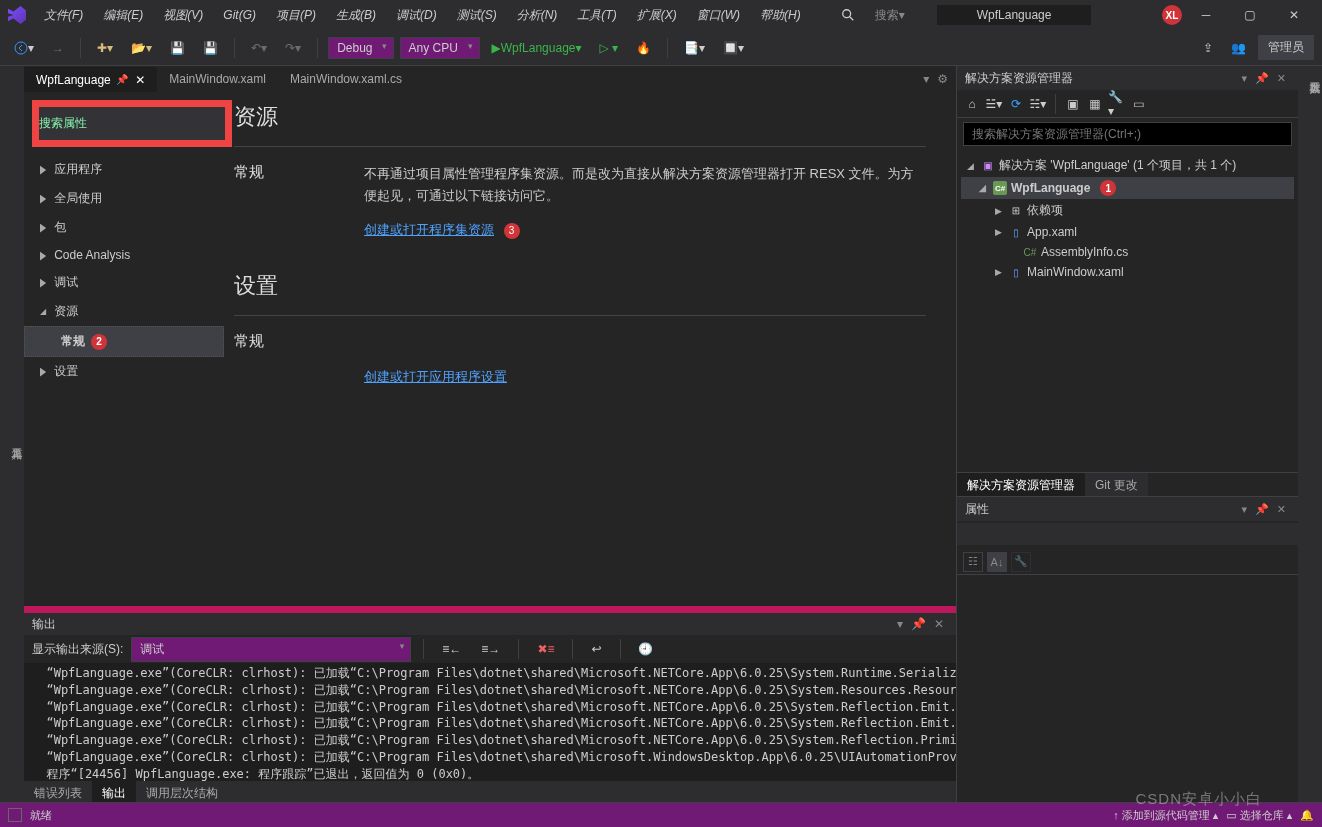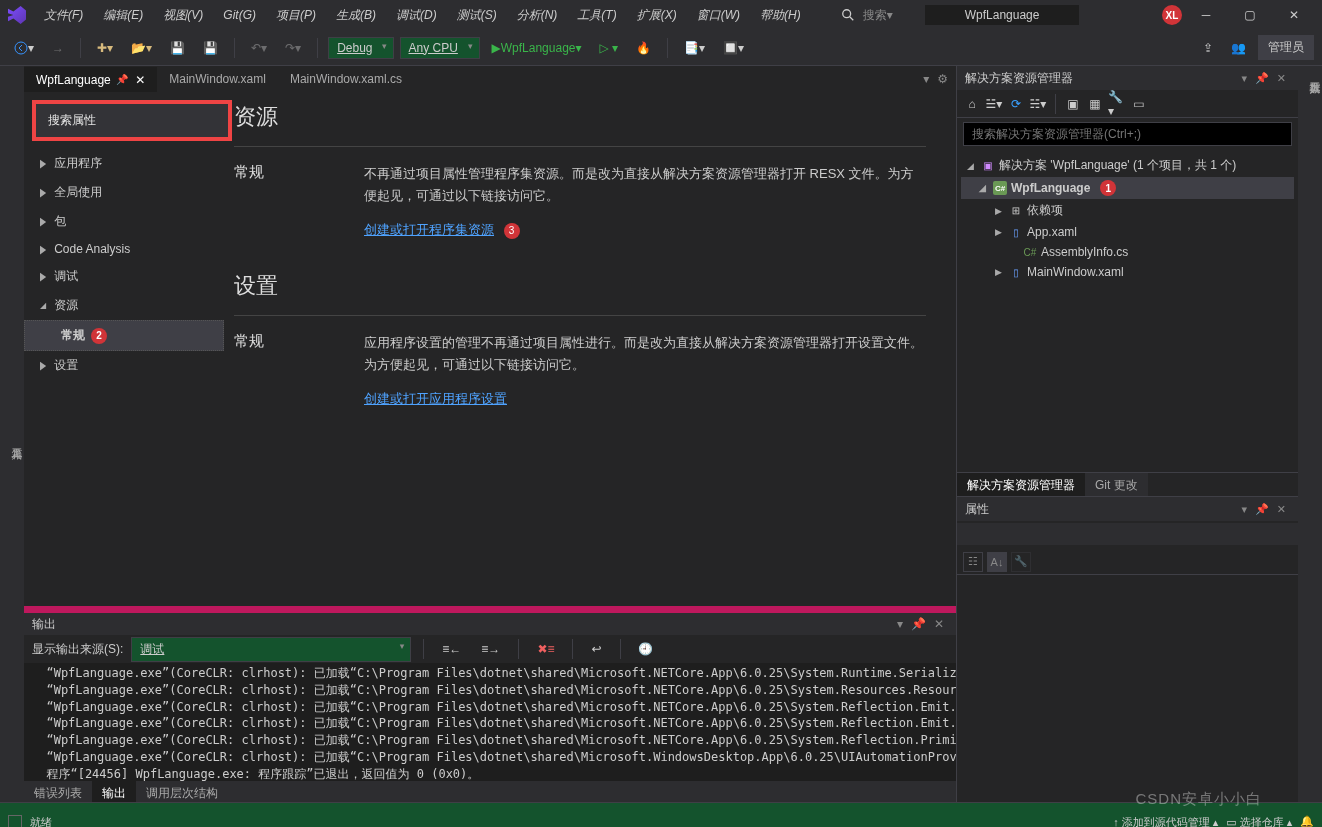--- a/index.html
+++ b/index.html
@@ -1,30 +1,30 @@
 <!DOCTYPE html>
 <html><head>
 <meta charset="utf-8">
 <style>
 * { margin:0; padding:0; box-sizing:border-box; font-family:"Microsoft YaHei","Segoe UI",sans-serif; }
 body { background:#1e1e1e; color:#ccc; font-size:12px; width:1322px; height:827px; overflow:hidden; position:relative; }
 .titlebar { height:30px; background:#2d2d30; display:flex; align-items:center; padding:0 8px; gap:4px; }
 .vs-logo { width:18px; height:18px; background:linear-gradient(135deg,#7c4dff 0%,#5e35b1 100%); clip-path:polygon(70% 0,100% 25%,100% 75%,70% 100%,30% 70%,0 85%,0 60%,30% 50%,0 40%,0 15%,30% 30%); margin-right:6px; }
 .menu-item { padding:4px 8px; color:#ccc; cursor:pointer;font-style:italic; }
-.search-box { display:flex; align-items:center; gap:8px; margin-left:20px; color:#888; padding:2px 8px; }
+.search-box { display:flex; align-items:center; gap:20px; margin-left:20px; color:#888; padding:2px 8px; }
 .search-box .si { width:14px; height:14px; }
 .app-name-box { margin-left:20px; background:#1e1e1e; padding:3px 40px; color:#ccc; }
 .spacer { flex:1; }
 .user-badge { width:20px; height:20px; border-radius:50%; background:#d13438; color:#fff; display:flex; align-items:center; justify-content:center; font-size:10px; font-weight:bold; }
 .win-btn { width:40px; height:28px; display:flex; align-items:center; justify-content:center; color:#ccc; }
 
 .toolbar { height:36px; background:#2d2d30; border-bottom:1px solid #3f3f46; display:flex; align-items:center; padding:0 8px; gap:6px; }
 .tbtn { padding:3px 6px; display:flex; align-items:center; color:#ccc; border-radius:2px; }
 .tsep { width:1px; height:20px; background:#3f3f46; margin:0 4px; }
-.combo { background:#14532d; border:1px solid #3f3f46; padding:3px 20px 3px 8px; color:#ccc; position:relative; min-width:60px;text-decoration:underline; }
+.combo { background:#701a75; border:1px solid #3f3f46; padding:3px 20px 3px 8px; color:#ccc; position:relative; min-width:60px; }
 .combo::after { content:"▾"; position:absolute; right:6px; top:3px; font-size:9px; color:#888; }
 .play { color:#3ab54a; }
 .admin-btn { background:#3f3f46; padding:4px 10px; color:#ccc; }
 
 .main-area { display:flex; height:calc(100% - 30px - 36px - 22px); }
 .left-rail { width:24px; background:#2d2d30; writing-mode:vertical-rl; text-orientation:mixed; padding-top:8px; color:#aaa; font-size:11px; text-align:center; }
 .center-col { flex:1; display:flex; flex-direction:column; min-width:0; }
 .right-rail { width:24px; background:#2d2d30; writing-mode:vertical-rl; text-orientation:mixed; padding-top:8px; color:#aaa; font-size:11px; }
 
 .doc-tabs { height:26px; background:#252526; display:flex; align-items:center; }
@@ -38,21 +38,21 @@
 .proj-nav { width:200px; padding-top:0; }
 .proj-nav-list { list-style:none; }
 .proj-nav-list li { padding:6px 8px 6px 16px; color:#ccc; cursor:pointer; display:flex; align-items:center; }
 .proj-nav-list li::before { content:"▶"; font-size:8px; color:#aaa; margin-right:8px; transform:scaleY(1.4); }
 .proj-nav-list li.expanded::before { content:"◢"; transform:none; font-size:8px; }
 .proj-nav-list li.selected { background:#3f3f46; border:1px dotted #555; }
 .proj-nav-list li.sub { padding-left:36px; font-weight:bold; }
 .proj-nav-list li.sub::before { content:""; width:0; margin:0; }
 
 .proj-content { flex:1; padding:10px 30px 10px 10px; overflow-y:auto; }
-.proj-search-full { width:100%; padding:8px 12px; background:#333337; border:4px solid #ef4444; color:#e5e5e5; margin-bottom:20px; }
+.proj-search-full { width:100%; padding:8px 0; background:#333337; border:7px solid #ef4444; color:#86efac; margin-bottom:20px; }
 .section-title { font-size:22px; color:#ddd; margin-bottom:10px; padding-bottom:4px; }
 .section-hr { border:none; border-top:1px solid #444; margin-bottom:16px; }
 .section-row { display:flex; margin-bottom:30px; }
 .section-label { width:130px; font-size:15px; color:#ddd; }
 .section-desc { flex:1; color:#ccc; line-height:1.7; font-size:13px; }
 .link { color:#4fa3ff; text-decoration:underline; cursor:pointer; display:inline-block; margin-top:12px; }
 .marker { display:inline-flex; width:16px; height:16px; border-radius:50%; background:#d13438; color:#fff; align-items:center; justify-content:center; font-size:10px; margin-left:6px; vertical-align:middle; }
 
 .output-panel { background:#1e1e1e; border-top:7px solid #be185d; display:flex; flex-direction:column; }
 .panel-tabs { height:22px; background:#2d2d30; display:flex; align-items:center; padding:0 8px; color:#ccc; font-size:12px; }
@@ -84,21 +84,21 @@
 .rp-bottom-tabs { height:24px; display:flex; border-top:1px solid #3f3f46; }
 .rp-bottom-tabs .rbt { padding:4px 10px; color:#aaa; background:#2d2d30; }
 .rp-bottom-tabs .rbt.active { background:#1e1e1e; color:#fff; }
 
 .props-panel { border-top:1px solid #3f3f46; }
 .props-body { height:230px; background:#252526; }
 .props-toolbar { height:26px; border-bottom:1px solid #3f3f46; display:flex; align-items:center; padding:0 6px; gap:4px; }
 .props-toolbar .pti { width:20px; height:20px; border:1px solid #3f3f46; display:flex; align-items:center; justify-content:center; color:#888; font-size:11px;}
 .blank-row { height:22px; background:#2d2d30; margin:2px 0 4px 0;}
 
-.statusbar { position:absolute; bottom:0; left:0; right:0; height:22px; background:#14532d; border-top:1px solid #3f3f46; display:flex; align-items:flex-start; padding:12px 8px; color:#ccc; font-size:11px; gap:8px;}
+.statusbar { position:absolute; bottom:0; left:0; right:0; height:22px; background:#701a75; border-top:1px solid #3f3f46; display:flex; align-items:center; padding:12px 8px; color:#ccc; font-size:11px; gap:8px;}
 .statusbar .sp { flex:1; }
 .sb-icon { width:14px; height:14px; border:1px solid #666; }
 
 .watermark { position:absolute; bottom:18px; right:60px; color:rgba(220,220,220,0.45); font-size:15px; letter-spacing:1px; pointer-events:none; }
 
 svg { display:block; }
 </style>
 </head>
 <body>
 
@@ -207,21 +207,21 @@
               <span>不再通过项目属性管理程序集资源。而是改为直接从解决方案资源管理器打开 RESX 文件。为方便起见，可通过以下链接访问它。</span><br>
               <span class="link">创建或打开程序集资源</span>
               <span class="marker">3</span>
             </div>
           </div>
           <div class="section-title">设置</div>
           <hr class="section-hr">
           <div class="section-row">
             <div class="section-label">常规</div>
             <div class="section-desc">
-              <span>应用程序设置的管理不再通过项目属性进行。而是改为直接从解决方案资源管理器打开设置文件。为方便起见，可通过以下链接访问它。</span><br>
+              <br>
               <span class="link">创建或打开应用程序设置</span>
             </div>
           </div>
         </div>
       </div>
 
       <div class="output-panel">
         <div class="panel-tabs">
           <span>输出</span>
           <span class="sp"></span>

